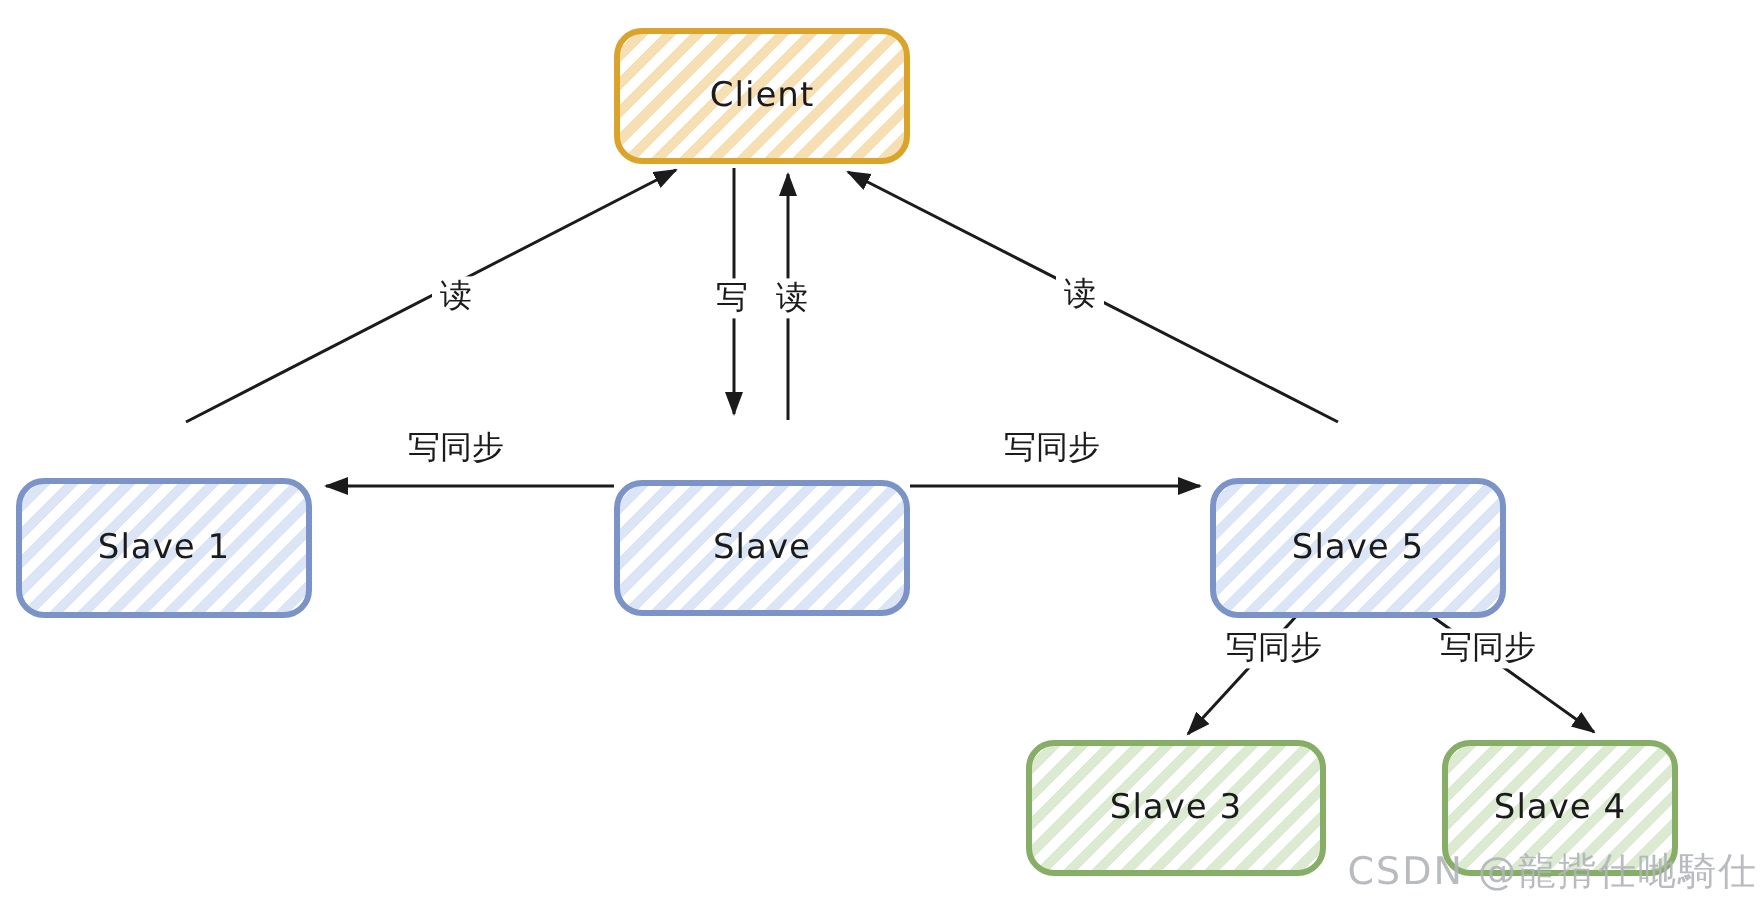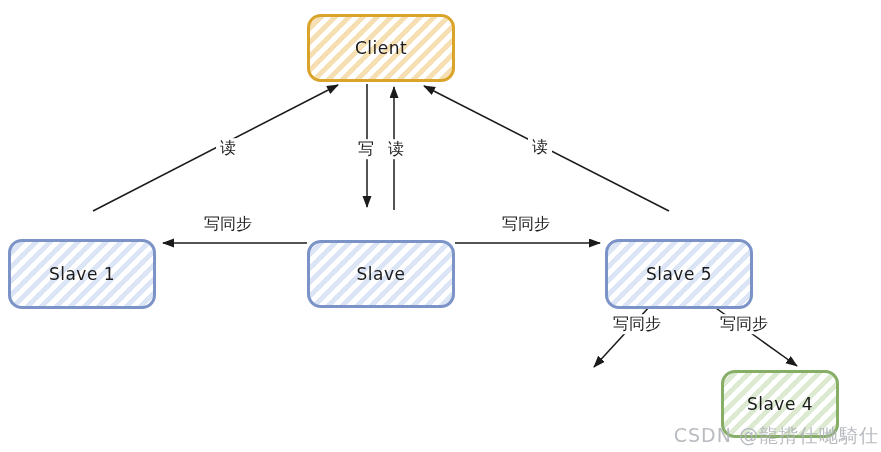--- a/index.html
+++ b/index.html
@@ -99,20 +99,23 @@
   </div>
 
   <div class="node blue" style="left:307px; top:212px; width:148px; height:68px;">
     <span>Slave</span>
   </div>
 
   <div class="node blue" style="left:605px; top:211px; width:148px; height:70px;">
     <span>Slave 5</span>
   </div>
 
+  <div class="node green" style="left:513px; top:370px; width:150px; height:68px;">
+    <span>Slave 3</span>
+  </div>
 
   <div class="node green" style="left:721px; top:370px; width:118px; height:68px;">
     <span>Slave 4</span>
   </div>
 
   <div class="edge-label" style="left:228px; top:148px;">读</div>
   <div class="edge-label" style="left:366px; top:149px;">写</div>
   <div class="edge-label" style="left:396px; top:149px;">读</div>
   <div class="edge-label" style="left:540px; top:147px;">读</div>
   <div class="edge-label" style="left:228px; top:224px;">写同步</div>

